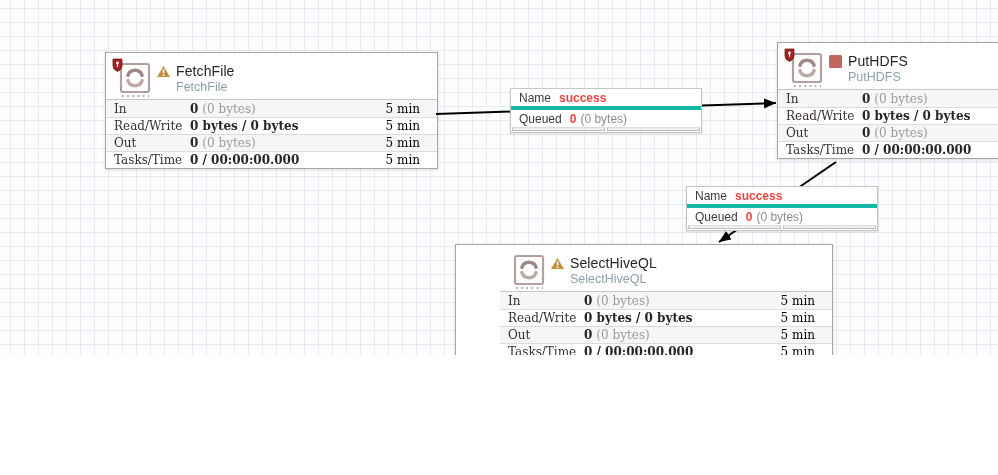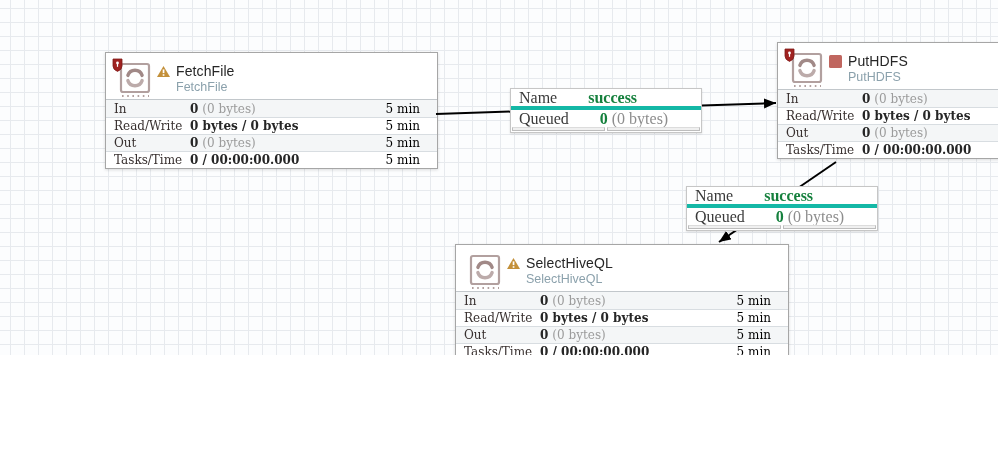--- a/index.html
+++ b/index.html
@@ -35,26 +35,26 @@
   .stat-row + .stat-row{border-top:1px solid #d8dde1;}
   .stat-row.alt{background:#f4f6f7;}
   .stat-label{width:76px;color:#38302f;flex:0 0 auto;}
   .stat-value{font-weight:bold;color:#262626;white-space:nowrap;}
   .stat-extra{color:#9b9b9b;margin-left:4px;white-space:nowrap;}
   .stat-window{margin-left:auto;color:#000000;padding-left:12px;}
   
   .conn-label{
     position:absolute;width:190px;background:#fff;border:1px solid #c6c6c6;z-index:4;
     box-shadow:0 1px 2px rgba(0,0,0,.12);
-    font-family:Liberation Serif, serif;font-size:16px;color:#3a3a3a;
+    font-family:Liberation Sans, sans-serif;font-size:12px;color:#3a3a3a;
   }
   .conn-row{display:flex;align-items:center;height:17px;padding:0 8px;}
   .conn-row + .conn-row{border-top:4px solid #14b8a6;}
   .conn-key{margin-right:8px;}
-  .conn-val{font-weight:bold;color:#15803d;margin-left:23px;}
+  .conn-val{font-weight:bold;color:#ef4444;}
   .conn-extra{color:#8d8d8d;margin-left:4px;}
   .conn-strip{display:flex;gap:2px;padding:0 1px 1px 1px;}
   .conn-bar{flex:1;height:4px;background:#f0f0f0;border:1px solid #bdbdbd;border-top-color:#dcdcdc;box-sizing:border-box;}
 </style>
 </head>
 <body>
 
 <div class="canvas">
 
   <svg class="arrow-layer" width="998" height="475">
@@ -174,21 +174,21 @@
       </div>
       <div class="stat-row">
         <span class="stat-label">Tasks/Time</span>
         <span class="stat-value">0 / 00:00:00.000</span>
         <span class="stat-extra"></span>
 
       </div>
     </div>
   </div>
 
-  <div class="processor" id="proc-selecthiveql" style="left:455px;top:244px;width:332px;" data-status="invalid">
+  <div class="processor" id="proc-selecthiveql" style="left:455px;top:244px;width:332px;padding-left:44px;" data-status="invalid">
     <div class="proc-header">
       <div class="proc-icon" data-restricted="false">
         <svg width="46" height="44" viewBox="0 0 46 44">
           <rect x="10" y="6" width="28" height="28" rx="2" fill="#fff" stroke="#b2a09f" stroke-width="2.2"></rect>
           <path d="M16.9 17.4 A7.5 7.5 0 0 1 31.1 17.4" fill="none" stroke="#a18987" stroke-width="3.4" stroke-linecap="round"></path>
           <path d="M31.1 22.6 A7.5 7.5 0 0 1 16.9 22.6" fill="none" stroke="#bcabaa" stroke-width="3.4" stroke-linecap="round"></path>
           <line x1="11" y1="38" x2="38" y2="38" stroke="#b2a09f" stroke-width="2.2" stroke-dasharray="1.6 3.6"></line>
           <g class="shield-badge">
             <path d="M2 1 h9 v7 q0 3.6 -4.5 5.4 q-4.5 -1.8 -4.5 -5.4 Z" fill="#a02221" stroke="#7e1918" stroke-width="0.8"></path>
             <circle cx="6.5" cy="5" r="1.4" fill="#fff"></circle>

